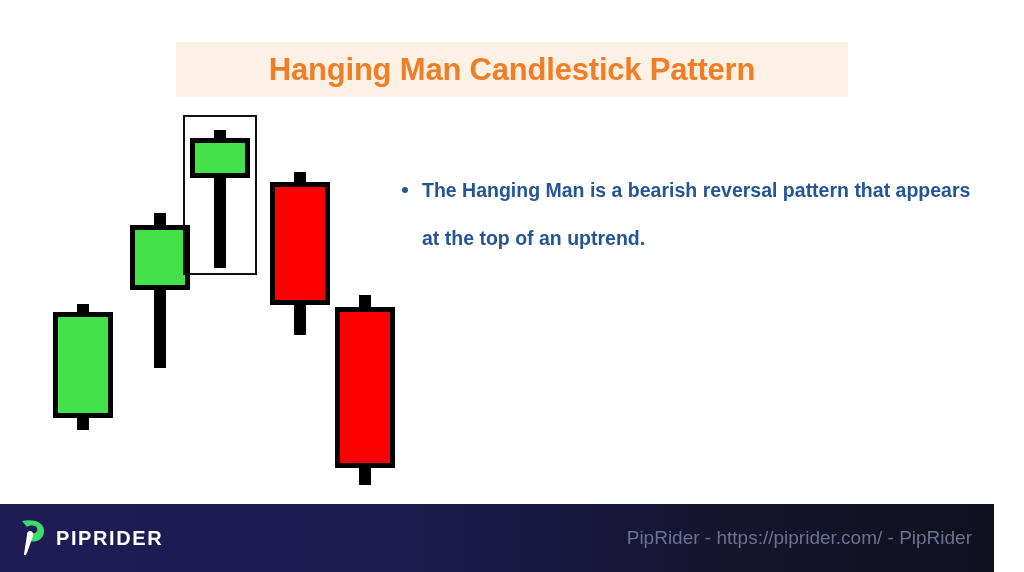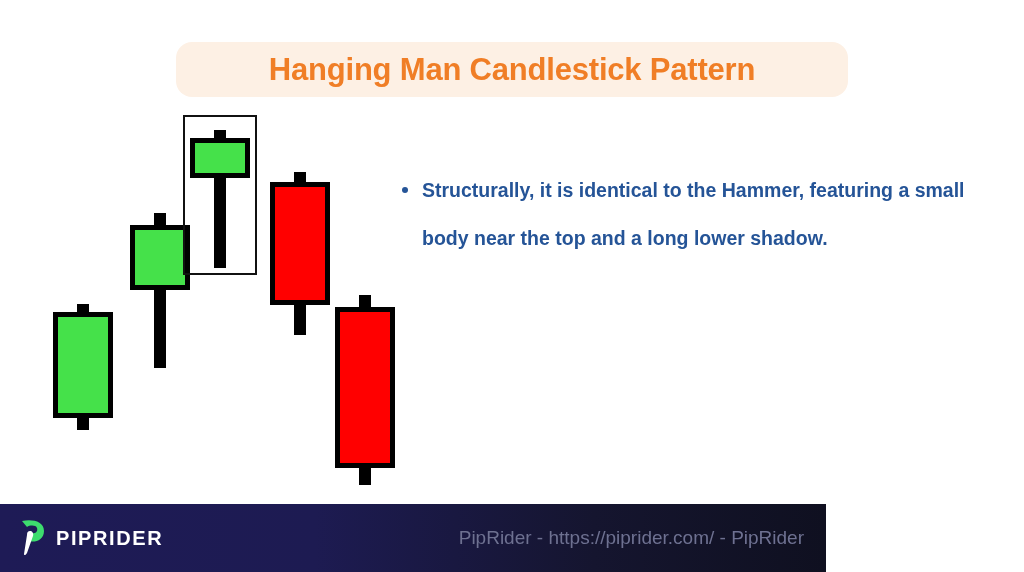--- a/index.html
+++ b/index.html
@@ -16,21 +16,21 @@
   }
 
   
   #title-banner {
     position: absolute;
     left: 176px;
     top: 42px;
     width: 672px;
     height: 55px;
     background: #fdf0e4;
-    border-radius: 16px;
+    border-radius: 1px;
     display: flex;
     align-items: center;
     justify-content: center;
     box-sizing: border-box;
   }
   #title-text {
     font-size: 31px;
     font-weight: bold;
     color: #f07e26;
     letter-spacing: -0.2px;
@@ -104,21 +104,21 @@
     height: 6px;
     border-radius: 50%;
     background: #255497;
   }
 
   
   #footer-bar {
     position: absolute;
     left: 0;
     bottom: 0;
-    width: 826px;
+    width: 994px;
     height: 68px;
     background: linear-gradient(to right, #1e1b56 0%, #1d1b52 38%, #15152f 72%, #0f1020 100%);
     display: flex;
     align-items: center;
   }
   #footer-brand {
     display: flex;
     align-items: center;
     margin-left: 18px;
   }
@@ -171,21 +171,21 @@
       <div class="body down" style="top: 207px; height: 161px;"></div>
     </div>
   </div>
 
 <div id="highlight-box"></div>
 
 <div id="bullet-panel">
   <ul id="bullet-list">
     <li>
       <span class="dot"></span>
-      <span>Structurally, it is identical to the Hammer, featuring a small body near the top and a long lower shadow.</span>
+      <span>The Hanging Man is a bearish reversal pattern that appears at the top of an uptrend.</span>
     </li>
   </ul>
 </div>
 
 <div id="footer-bar">
   <div id="footer-brand">
     <span id="footer-logo-mark">
       <svg width="30" height="38" viewBox="0 0 30 38" xmlns="http://www.w3.org/2000/svg">
         <path d="M4 2 C14 0, 26 2, 26 12 C26 21, 17 24, 11 22 L11 22 L14 14 C18 15, 20 12, 19 9 C18 6, 12 6, 9 8 Z" fill="#3ddc6e"></path>
         <path d="M12 12 C14 12, 16 14, 15 17 L9 34 C8 36, 6 37, 6 35 L9 16 C9 13, 10 12, 12 12 Z" fill="#ffffff"></path>

